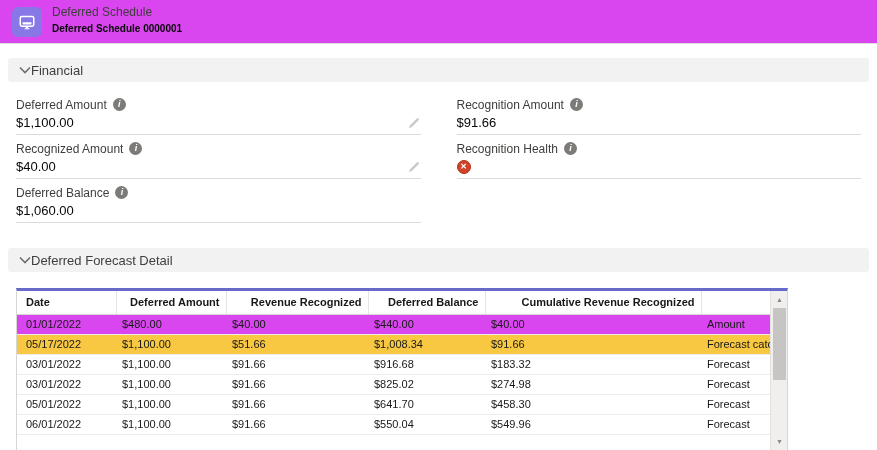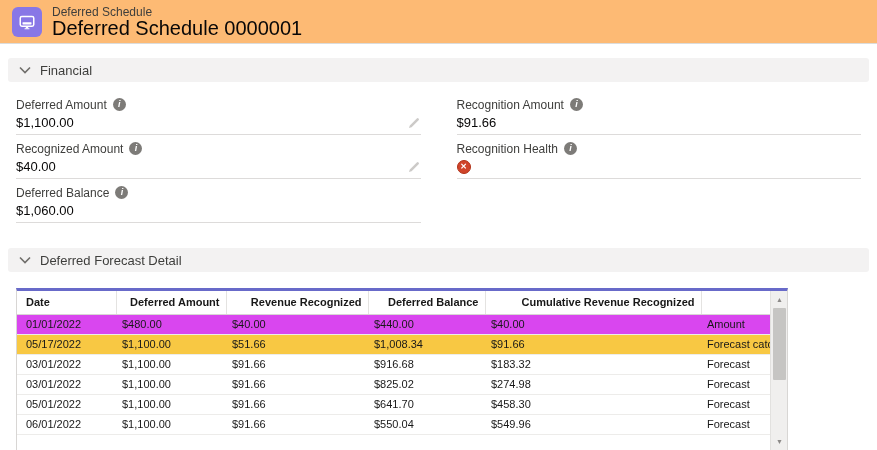--- a/index.html
+++ b/index.html
@@ -6,35 +6,35 @@
   html,body { margin:0; padding:0; }
   body {
     width:877px; height:450px; overflow:hidden;
     background:#ffffff;
     font-family:"Liberation Sans", sans-serif;
     color:#080707;
   }
 
   
   .rec-header {
-    height:44px; background:#fdba74; border-bottom:1px solid #dcdcdb;
+    height:44px; background:#d946ef; border-bottom:1px solid #dcdcdb;
     display:flex; align-items:center; padding:0 12px; gap:10px;
   }
   .entity-icon {
     width:30px; height:30px; border-radius:6px; background:#8877e6;
     display:flex; align-items:center; justify-content:center; flex:0 0 auto;
   }
   .titles { display:flex; flex-direction:column; justify-content:center; }
   .obj-label { font-size:12px; color:#3e3e3c; line-height:14px; }
-  .rec-title { font-size:20px; font-weight:normal; color:#080707; line-height:19px; }
+  .rec-title { font-size:10px; font-weight:bold; color:#080707; line-height:19px; }
 
   
   .section-bar {
     margin:0 8px; height:24px; background:#f3f2f2; border-radius:3px;
-    display:flex; align-items:center; gap:9px; padding:0 11px;
+    display:flex; align-items:center; padding:0 11px;
     font-size:13px; color:#3e3e3c; cursor:pointer;
   }
   .section-bar.first { margin-top:14px; }
   .section-bar.second { margin-top:25px; }
   .chev { display:flex; align-items:center; }
 
   
   .fields { display:flex; gap:36px; padding:9px 16px 0 16px; }
   .fcol { flex:1 1 0; }
   .field { }

